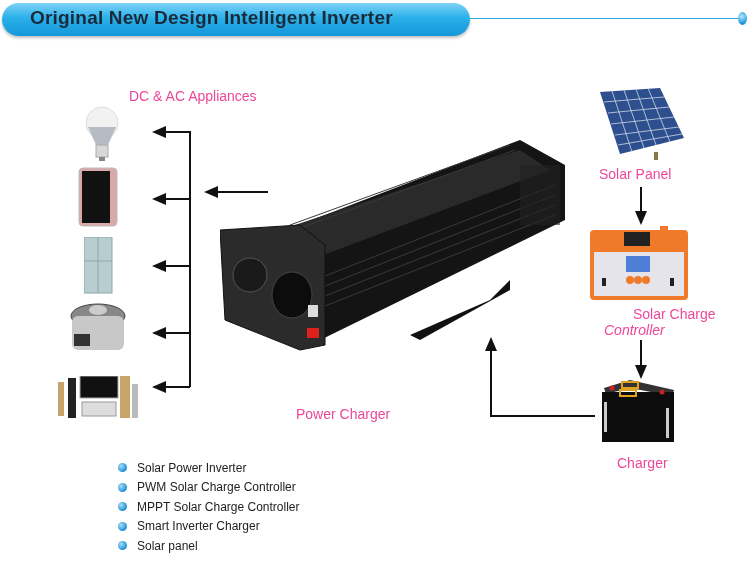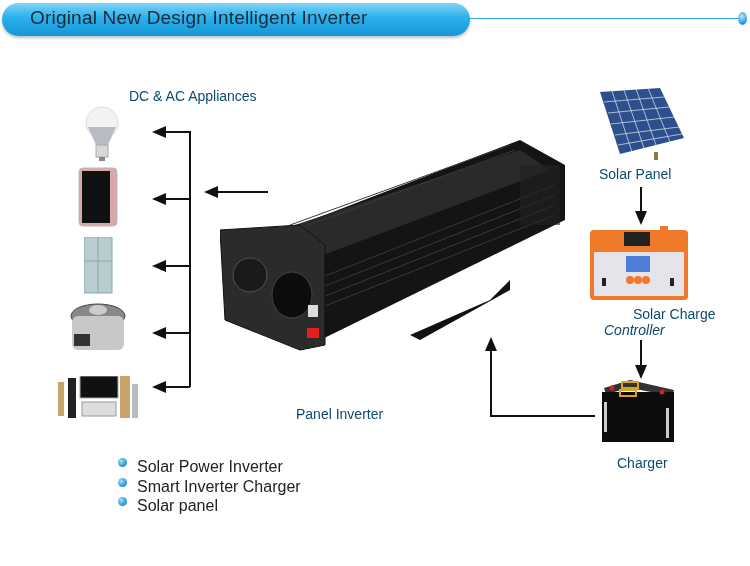--- a/index.html
+++ b/index.html
@@ -7,40 +7,40 @@
   body { position: relative; font-family: "Liberation Sans", sans-serif; color: #222; }
   .abs { position: absolute; }
 
   
   .banner {
     left: 2px; top: 3px; width: 468px; height: 33px; border-radius: 17px;
     background: linear-gradient(to bottom, #7fd3f6 0%, #2ab0ea 45%, #1597d8 100%);
     box-shadow: 0 2px 3px rgba(0,0,0,0.25);
   }
   .banner-title {
-    left: 30px; top: 7px; font-size: 19px; font-weight: normal; color: #1b2a3a;
+    left: 30px; top: 7px; font-size: 19px; font-weight: bold; color: #1b2a3a;
     letter-spacing: 0.2px; white-space: nowrap;
   }
   .banner-line { left: 468px; top: 18px; width: 272px; height: 1px; background: #2fa9e0; }
   .banner-dot {
     left: 738px; top: 12px; width: 9px; height: 13px; border-radius: 50%;
     background: radial-gradient(circle at 40% 35%, #b8e8ff, #1a95d6 70%);
   }
 
-  .label { font-size: 14px; color: #0c4a6e; white-space: nowrap; }
+  .label { font-size: 14px; color: #ec4899; white-space: nowrap; }
 
   
   .line { background: #111; }
   .arrowhead-left { width: 0; height: 0; border-top: 6px solid transparent; border-bottom: 6px solid transparent; border-right: 14px solid #111; }
   .arrowhead-down { width: 0; height: 0; border-left: 6px solid transparent; border-right: 6px solid transparent; border-top: 14px solid #111; }
   .arrowhead-up { width: 0; height: 0; border-left: 6px solid transparent; border-right: 6px solid transparent; border-bottom: 14px solid #111; }
 
   
   .bullets { left: 118px; top: 458px; }
-  .bullet { display: flex; height: 19.5px; font-size: 16px; color: #222; white-space: nowrap; }
+  .bullet { display: flex; align-items: center; height: 19.5px; font-size: 12px; color: #222; white-space: nowrap; }
   .dot {
     width: 9px; height: 9px; border-radius: 50%; margin-right: 10px;
     background: radial-gradient(circle at 35% 35%, #a9defa, #1d8fd2 70%);
   }
 </style>
 </head>
 <body>
 
 <div class="abs banner"></div>
 <div class="abs banner-title">Original New Design Intelligent Inverter</div>
@@ -106,21 +106,21 @@
       <line x1="75" y1="100" x2="295" y2="20"></line>
   </g>
   <polygon points="0,100 80,95 105,115 105,215 80,220 5,190" fill="#2b2b2b" stroke="#111"></polygon>
   <circle cx="30" cy="145" r="17" fill="#1a1a1a" stroke="#555"></circle>
   <ellipse cx="72" cy="165" rx="20" ry="23" fill="#0c0c0c" stroke="#444"></ellipse>
   <rect x="88" y="175" width="10" height="12" fill="#ddd"></rect>
   <rect x="87" y="198" width="12" height="10" fill="#e0201a"></rect>
   <polygon points="190,205 270,170 290,150 290,160 200,210" fill="#111"></polygon>
   <rect x="300" y="35" width="40" height="60" fill="#222" opacity="0.6"></rect>
 </svg>
-<div class="abs label" style="left:296px; top:406px;">Panel Inverter</div>
+<div class="abs label" style="left:296px; top:406px;">Power Charger</div>
 
 <svg class="abs" style="left:596px; top:86px;" width="92" height="76">
   <polygon points="4,6 64,2 88,52 24,68" fill="#2e4f8e"></polygon>
   <g stroke="#cfd8ea" stroke-width="0.8">
     <line x1="16" y1="5" x2="36" y2="66"></line>
       <line x1="28" y1="4" x2="48" y2="62"></line>
     <line x1="40" y1="3" x2="60" y2="59"></line>
       <line x1="52" y1="2" x2="74" y2="56"></line>
     <line x1="8" y1="16" x2="68" y2="11"></line>
       <line x1="12" y1="27" x2="73" y2="21"></line>
@@ -168,19 +168,27 @@
 <div class="abs line" style="left:490px; top:350px; width:2px; height:67px;"></div>
 <div class="abs arrowhead-up" style="left:485px; top:337px;"></div>
 
 <div class="abs bullets">
   <div class="bullet">
       <span class="dot"></span>
       <span>Solar Power Inverter</span>
     </div>
   <div class="bullet">
       <span class="dot"></span>
+      <span>PWM Solar Charge Controller</span>
+    </div>
+  <div class="bullet">
+      <span class="dot"></span>
+      <span>MPPT Solar Charge Controller</span>
+    </div>
+  <div class="bullet">
+      <span class="dot"></span>
       <span>Smart Inverter Charger</span>
     </div>
   <div class="bullet">
       <span class="dot"></span>
       <span>Solar panel</span>
     </div>
 </div>
 
 </body></html>

